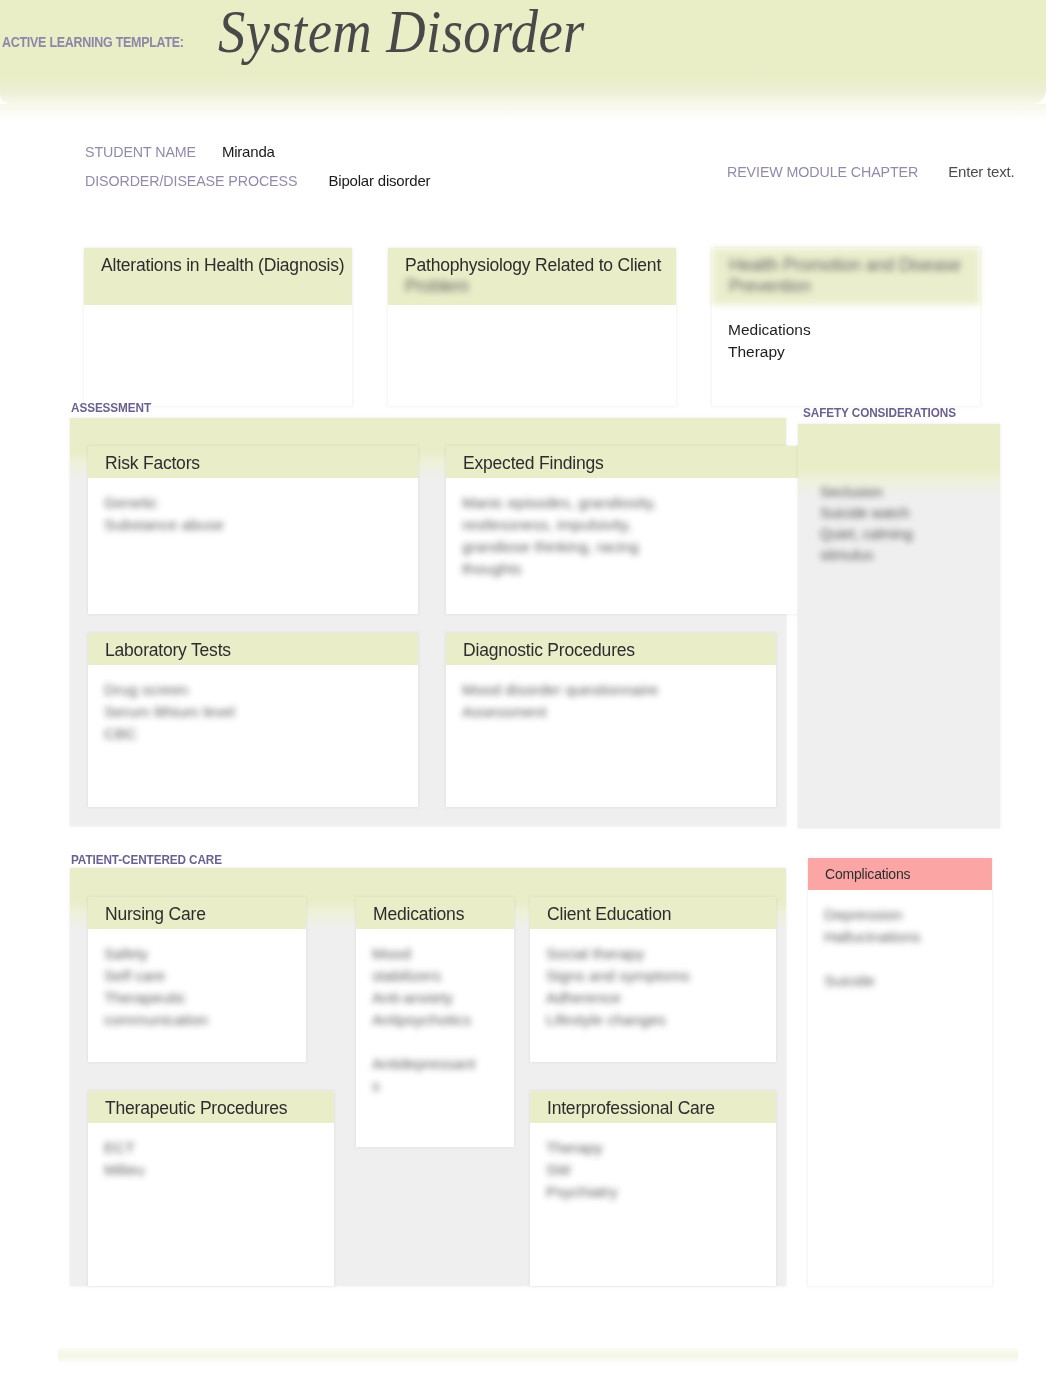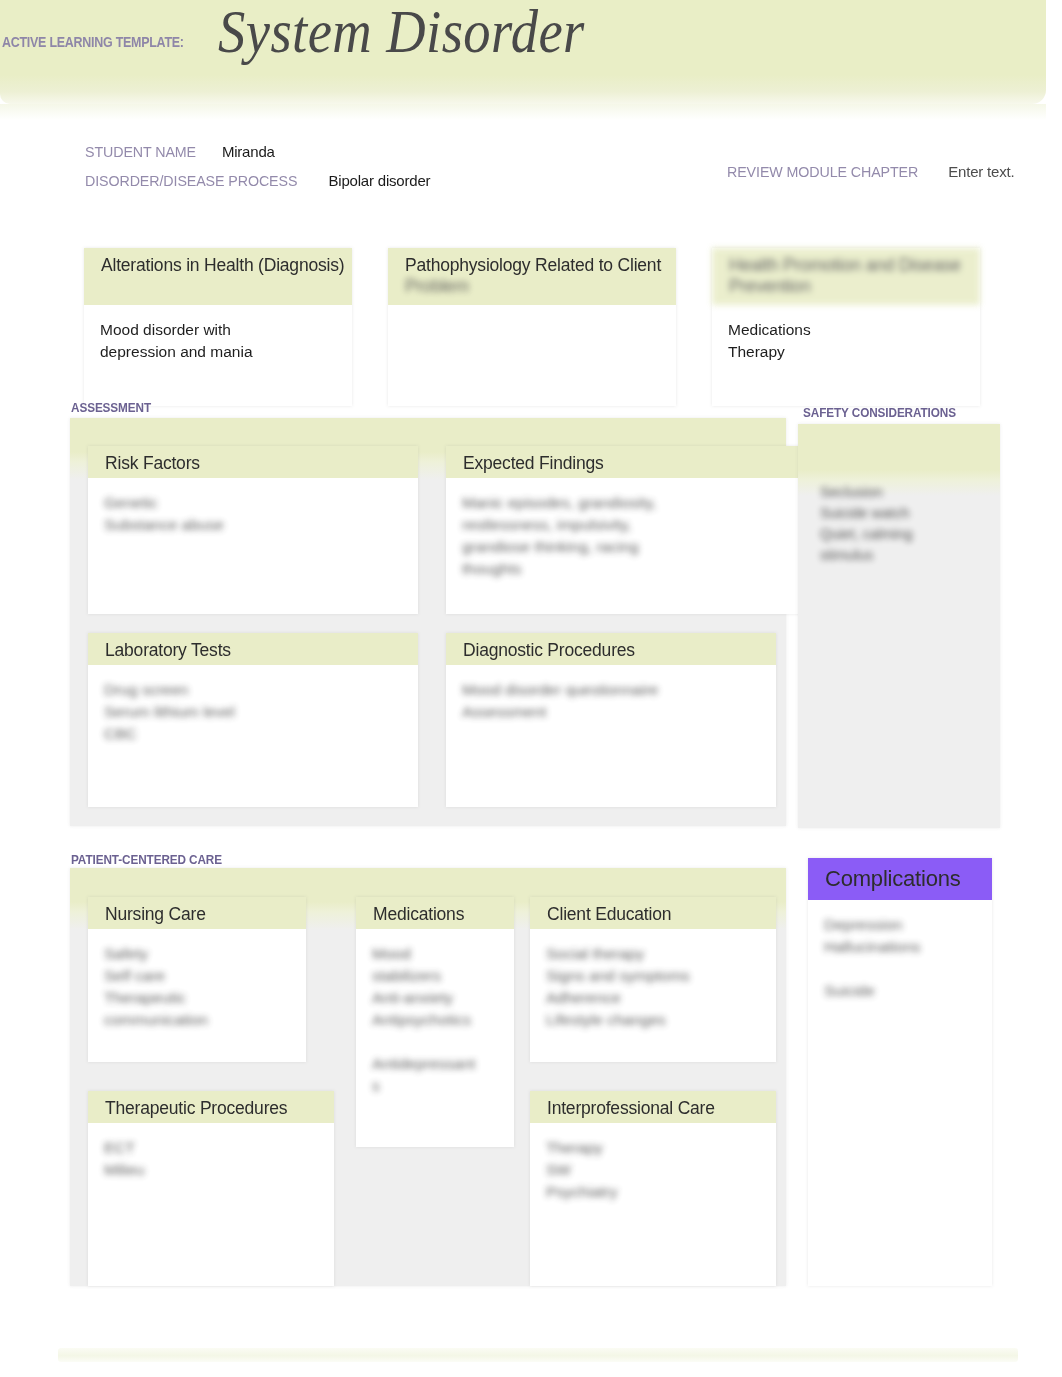--- a/index.html
+++ b/index.html
@@ -181,22 +181,22 @@
   #box-therproc   { left: 88px;  top: 1091px; width: 246px; height: 195px; }
   #box-interprof  { left: 530px; top: 1091px; width: 246px; height: 195px; }
 
   
   #complications-panel {
     left: 808px; top: 858px; width: 184px; height: 428px;
     background: #ffffff;
     box-shadow: 0 0 3px rgba(120,120,120,0.18);
   }
   #box-complications-head {
-    background: #8b5cf6;
-    font-size: 22px;
+    background: #fca5a5;
+    font-size: 14px;
     color: #2d2d2d;
     padding: 8px 0 8px 17px;
     letter-spacing: -0.2px;
     font-family: "Liberation Sans", sans-serif;
   }
 
   
   #bottom-band {
     position: absolute;
     left: 58px;
@@ -221,22 +221,20 @@
 </div>
 <div class="field-row" id="disorder-row">
   <span class="field-label">DISORDER/DISEASE PROCESS</span><span class="field-value">Bipolar disorder</span>
 </div>
 <div class="field-row" id="review-row">
   <span class="field-label">REVIEW MODULE CHAPTER</span><span class="field-value placeholder">Enter text.</span>
 </div>
 
 <div class="box" id="box-alterations">
   <div class="box-head two-line">Alterations in Health (Diagnosis)</div>
-  <div class="box-body">Mood disorder with
-depression and mania</div>
 </div>
 
 <div class="box" id="box-patho">
   <div class="box-head two-line"><span>Pathophysiology Related to Client</span><br><span class="redact-head">Problem</span></div>
 </div>
 
 <div class="box" id="box-healthprom">
   <div class="box-head two-line redact-head">Health Promotion and Disease
 Prevention</div>
   <div class="box-body">Medications

